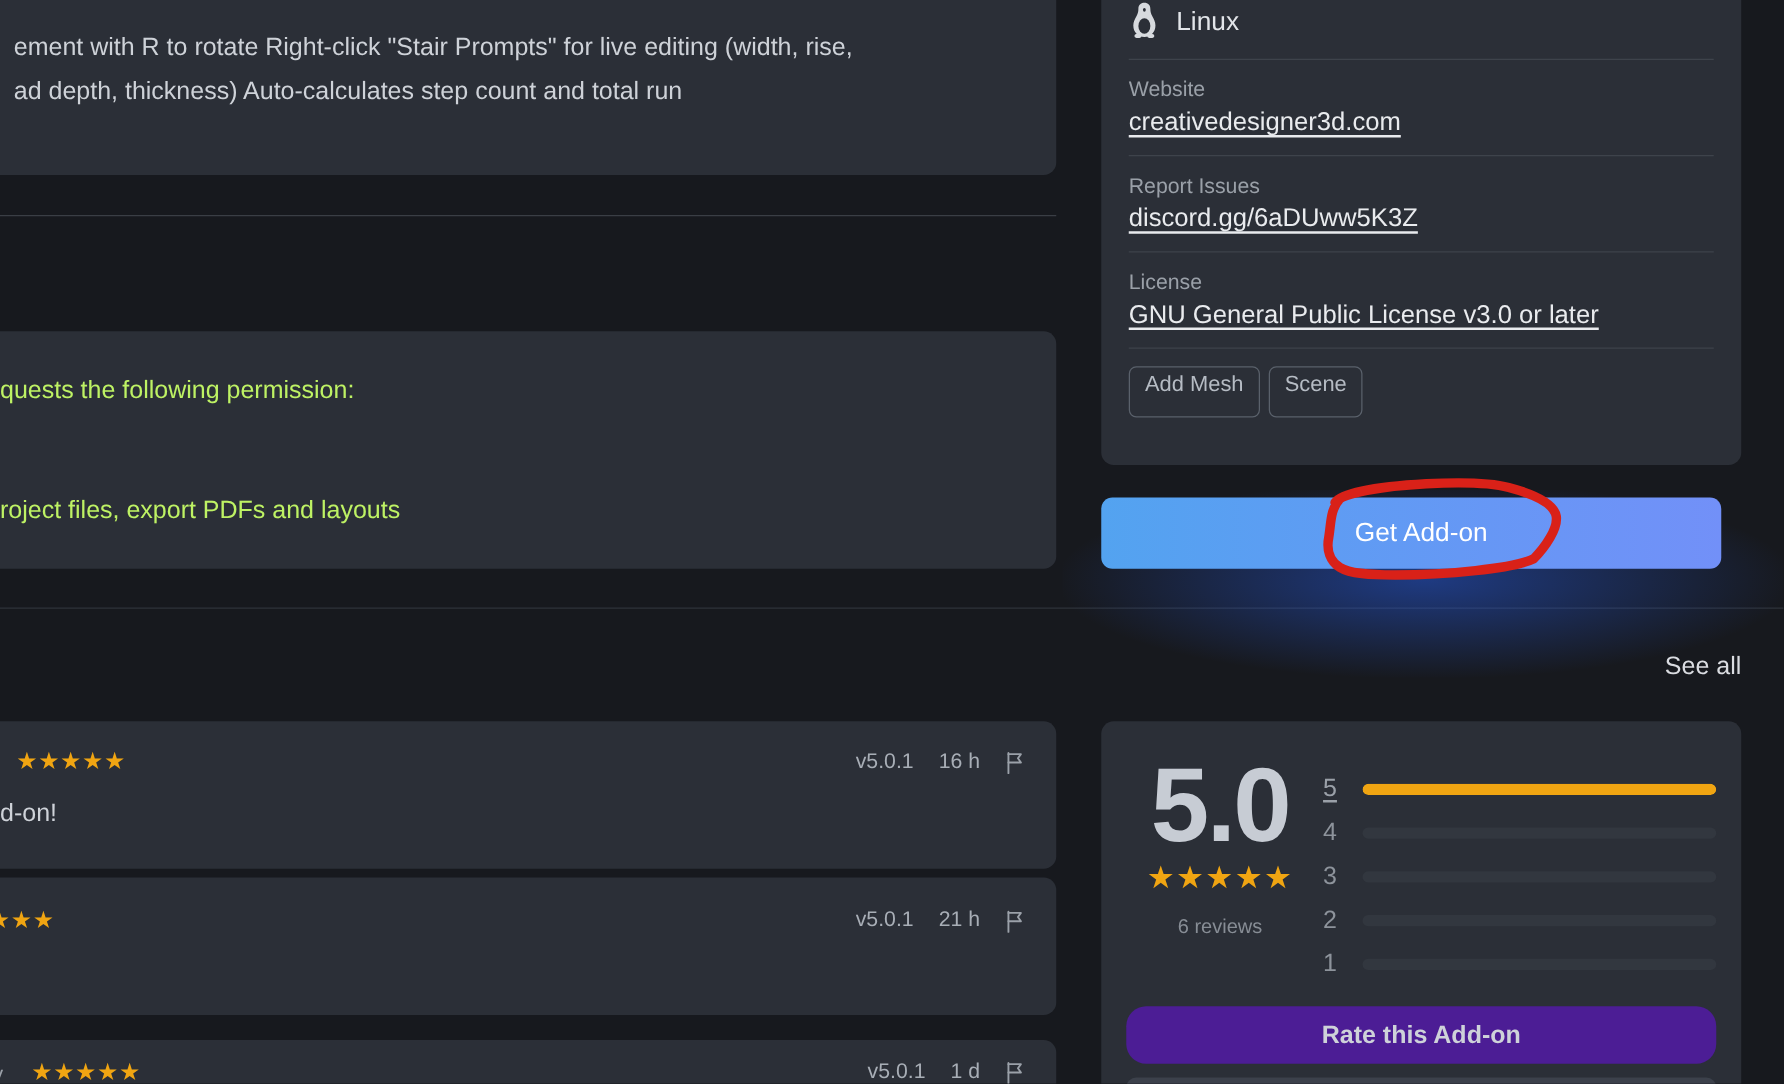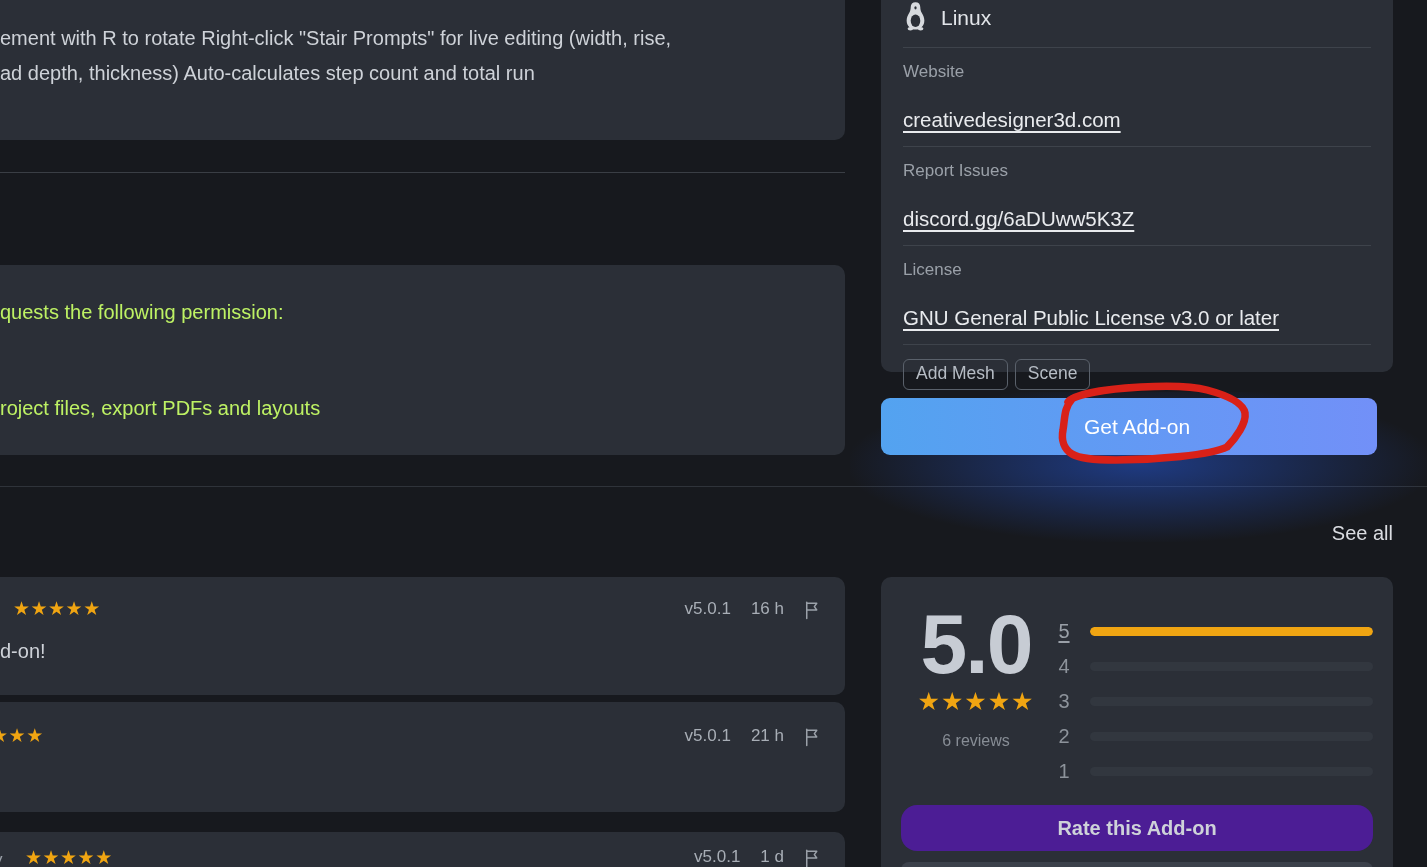--- a/index.html
+++ b/index.html
@@ -6,21 +6,21 @@
   .canvas{
     position:relative;width:1427px;height:867px;overflow:hidden;
     background:#17191e;
     font-family:"Liberation Sans", sans-serif;
     -webkit-font-smoothing:antialiased;
   }
   .card{position:absolute;background:#2b2f37;border-radius:10px;}
 
   
   .desc-card{left:-60px;top:-20px;width:905px;height:160px;}
-  .desc-line{position:absolute;left:60px;color:#ced2d8;font-size:20px;white-space:nowrap;}
+  .desc-line{position:absolute;left:60px;color:#ced2d8;font-size:20px;white-space:nowrap;padding-left:11px;}
   .desc-line.l1{top:47px;}
   .desc-line.l2{top:82px;}
 
   .divider-left{position:absolute;left:0;top:172px;width:845px;height:1px;background:#3a3e45;}
   .divider-full{position:absolute;left:0;top:486px;width:1427px;height:1px;background:#2f333a;}
 
   .perm-card{left:-60px;top:265px;width:905px;height:190px;}
   .perm-line{position:absolute;left:60px;color:#bef264;font-size:20px;white-space:nowrap;}
   .perm-line.l1{top:36px;}
   .perm-line.l2{top:132px;}
@@ -43,23 +43,23 @@
   .r3 .review-meta{top:15px;}
   .review-meta .age{margin-left:2px;}
   .flag-btn{display:flex;align-items:center;cursor:pointer;}
 
   
   .side-card{left:881px;top:-20px;width:512px;height:392px;padding:0 22px;box-sizing:border-box;}
   .platform-row{display:flex;align-items:center;gap:13px;padding-top:22px;height:32px;}
   .platform-label{color:#e2e5e9;font-size:21px;}
   .side-divider{height:1px;background:#3e434b;margin-top:13px;}
   .side-label{margin-top:14px;color:#9aa0a8;font-size:17px;line-height:20px;}
-  .side-link{margin-top:24px;color:#e9ebee;font-size:20.5px;line-height:27px;text-decoration:underline;text-underline-offset:4px;text-decoration-thickness:1.5px;cursor:pointer;width:max-content;}
+  .side-link{margin-top:2px;color:#e9ebee;font-size:20.5px;line-height:27px;text-decoration:underline;text-underline-offset:4px;text-decoration-thickness:1.5px;cursor:pointer;width:max-content;}
   .tag-row{display:flex;gap:7px;margin-top:14px;}
-  .tag-pill{height:31px;line-height:27px;padding:0 12px;border:1px solid #5a616b;border-radius:6px;color:#b6bcc4;font-size:17.5px;box-sizing:border-box;cursor:pointer;}
+  .tag-pill{height:41px;line-height:27px;padding:0 12px;border:1px solid #5a616b;border-radius:6px;color:#b6bcc4;font-size:17.5px;box-sizing:border-box;cursor:pointer;}
 
   
   .btn-glow{position:absolute;left:850px;top:392px;width:580px;height:150px;
     background:radial-gradient(ellipse at 50% 48%, rgba(38,92,230,.5), rgba(38,92,230,0) 72%);}
   .get-btn{position:absolute;left:881px;top:398px;width:496px;height:57px;border-radius:9px;
     background:linear-gradient(90deg,#53a3f0,#7290f8);
     display:flex;align-items:center;justify-content:center;padding-left:16px;box-sizing:border-box;
     color:#fff;font-size:21px;font-weight:normal;cursor:pointer;}
   .annotation-svg{position:absolute;left:1036px;top:368px;pointer-events:none;}
 

